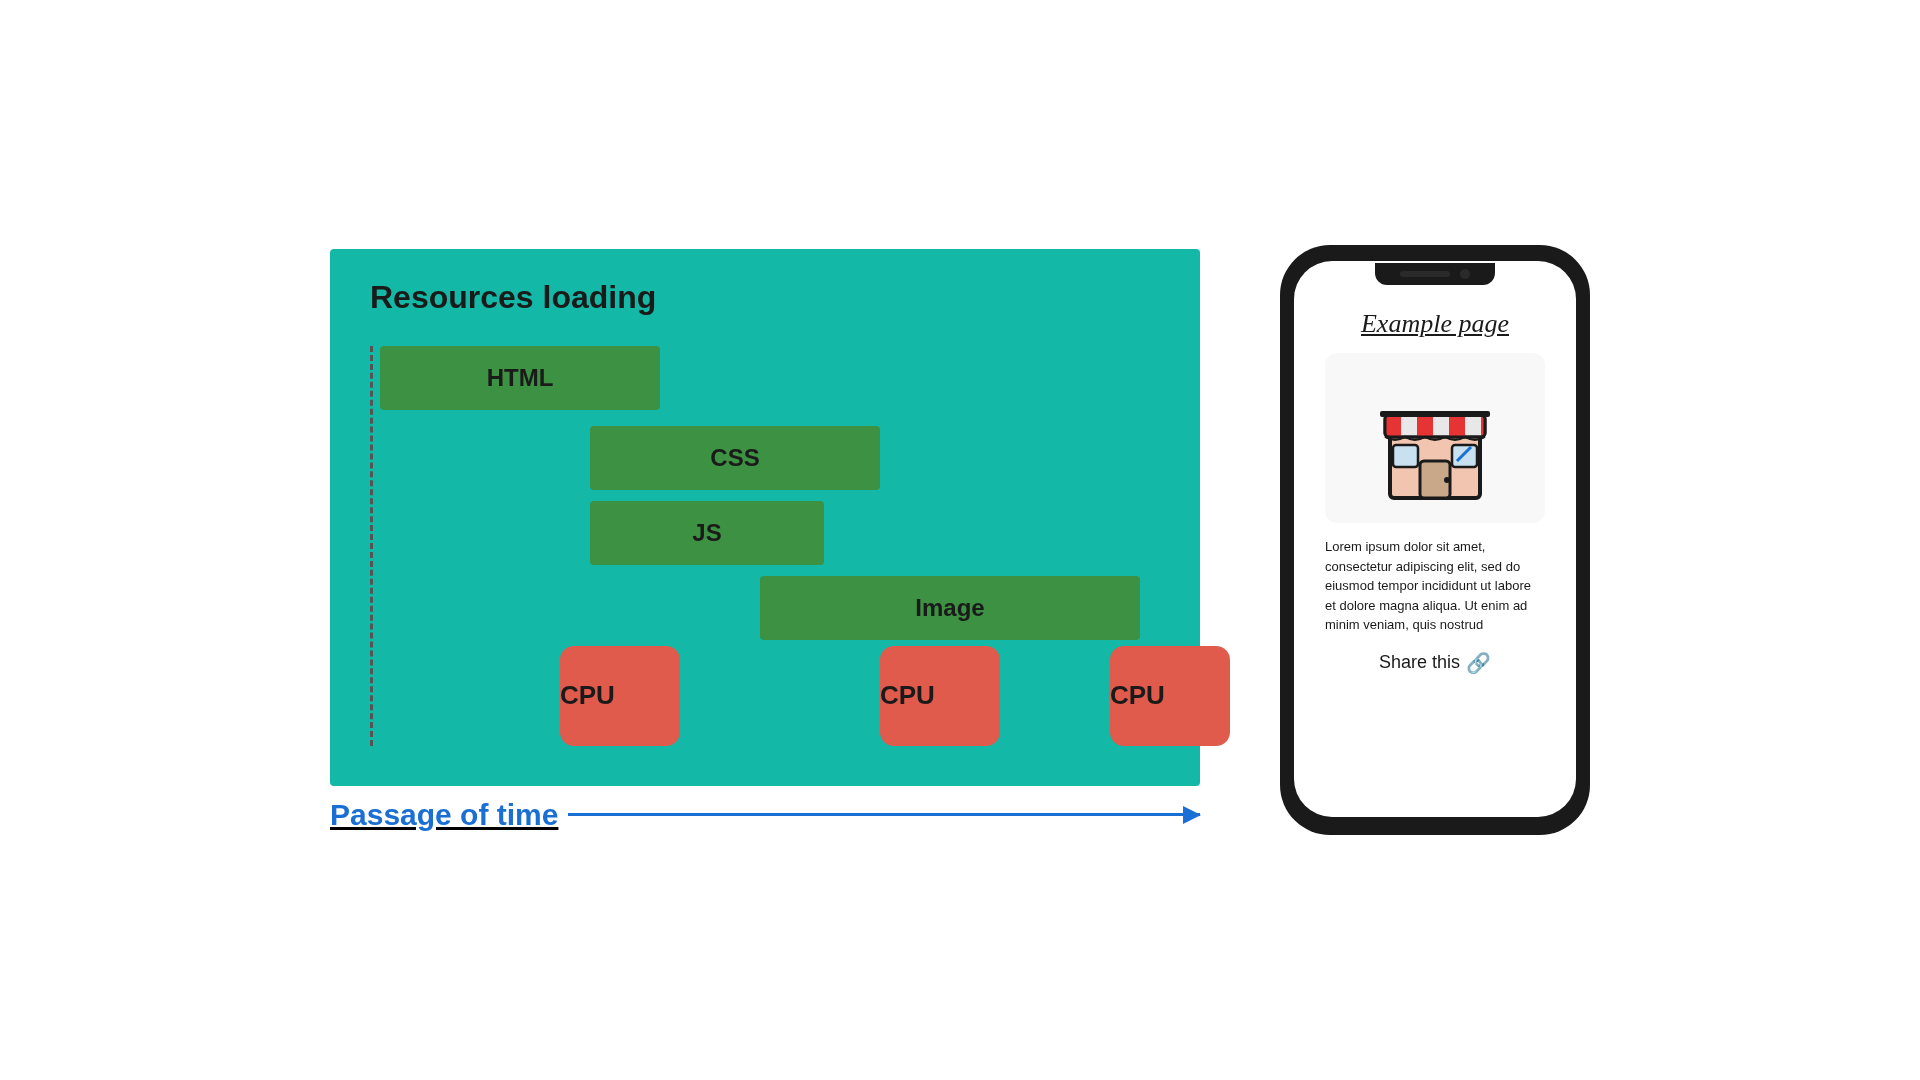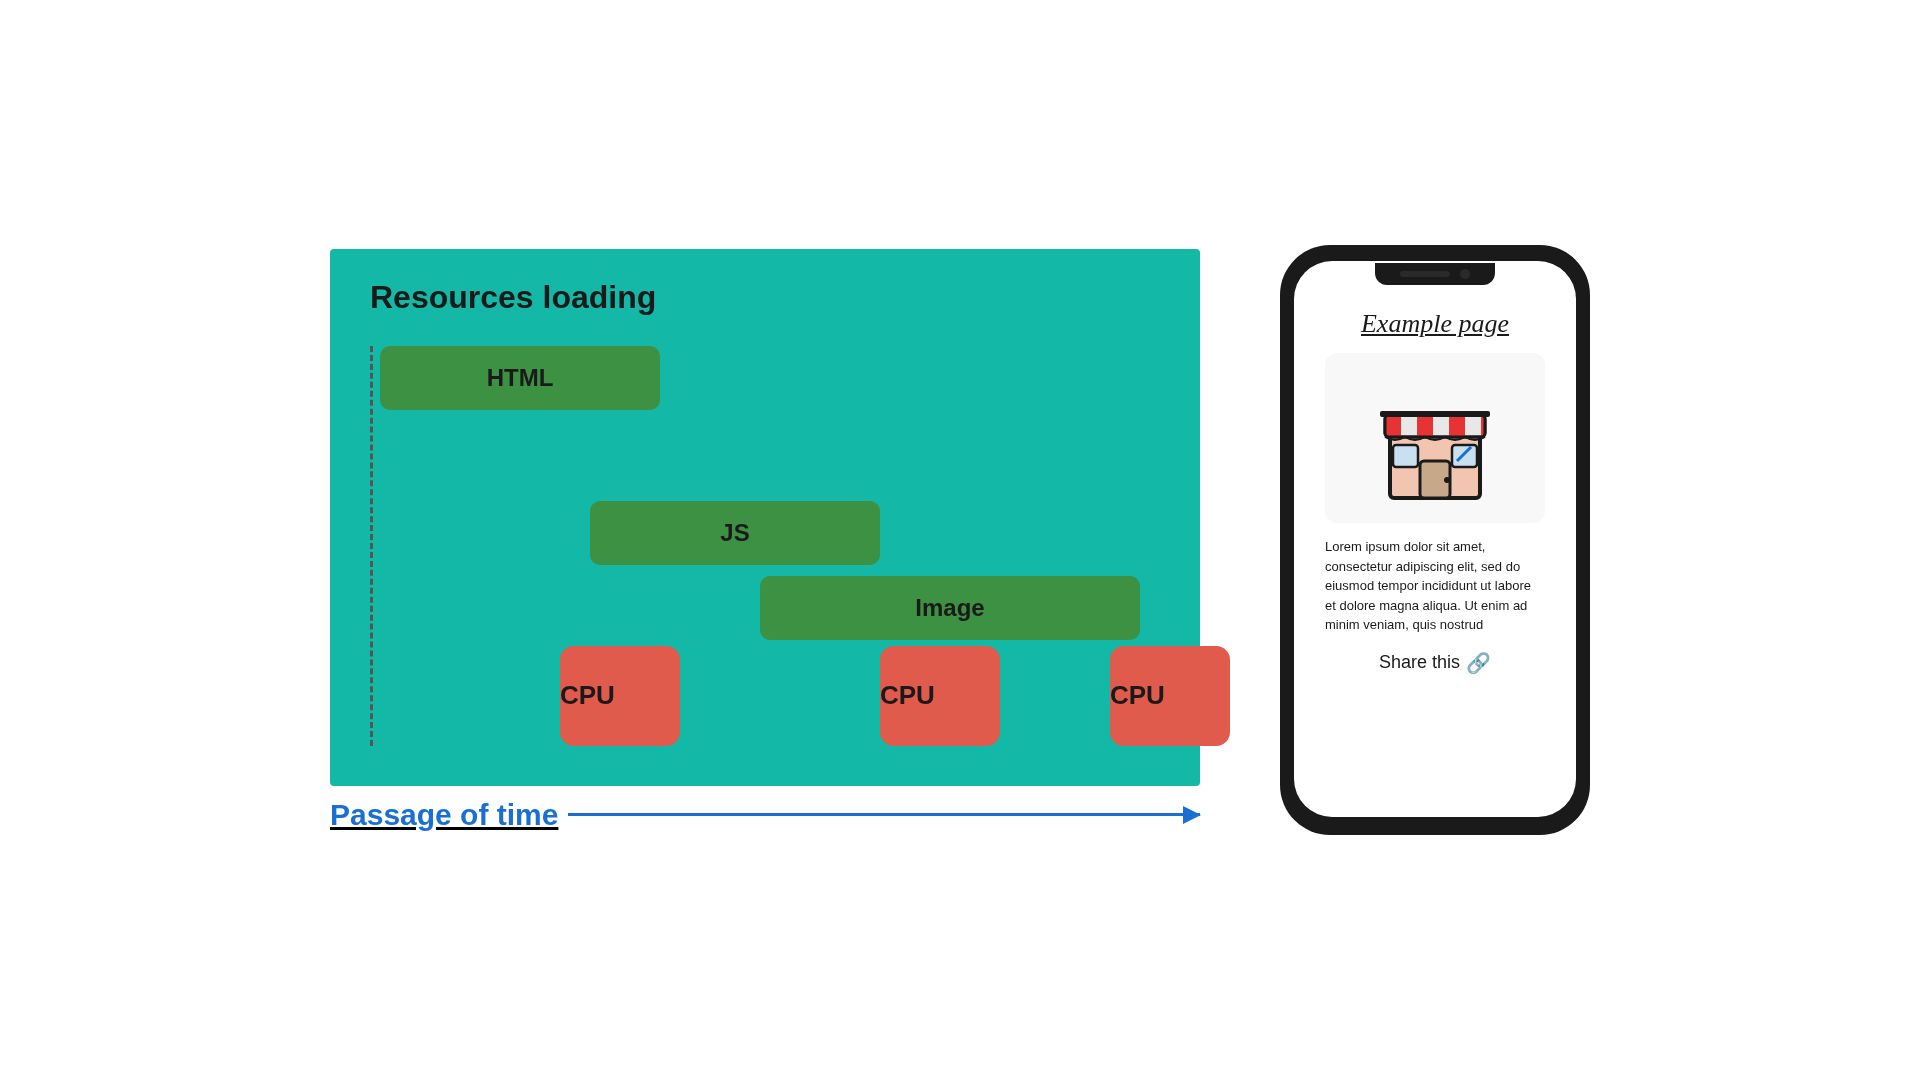--- a/index.html
+++ b/index.html
@@ -55,21 +55,21 @@
       left: 0;
       top: 0;
       bottom: 0;
       width: 2px;
       border-left: 3px dashed #555;
       height: 400px;
     }
     
     .resource-bar {
       position: absolute;
-      border-radius: 10px;
+      border-radius: 4px;
       background: #3d9142;
       display: flex;
       align-items: center;
       justify-content: center;
       font-size: 24px;
       font-weight: 700;
       color: #1a1a1a;
       height: 64px;
     }
     .bar-html {
@@ -78,21 +78,21 @@
       width: 280px;
     }
     .bar-css {
       left: 220px;
       top: 80px;
       width: 290px;
     }
     .bar-js {
       left: 220px;
       top: 155px;
-      width: 290px;
+      width: 234px;
     }
     .bar-image {
       left: 390px;
       top: 230px;
       width: 380px;
     }
 
     
     .cpu-box {
       position: absolute;
@@ -248,20 +248,23 @@
 <div class="main-container">
 
   <div class="diagram-section">
     <div class="diagram-box">
       <div class="diagram-title">Resources loading</div>
       <div class="resources-area">
         <div class="v-line"></div>
 
         <div class="resource-bar bar-html">
           <span>HTML</span>
+        </div>
+        <div class="resource-bar bar-css">
+          <span>CSS</span>
         </div>
         <div class="resource-bar bar-js">
           <span>JS</span>
         </div>
         <div class="resource-bar bar-image">
           <span>Image</span>
         </div>
 
         <div class="cpu-box cpu-1">
           <span>CPU</span>

